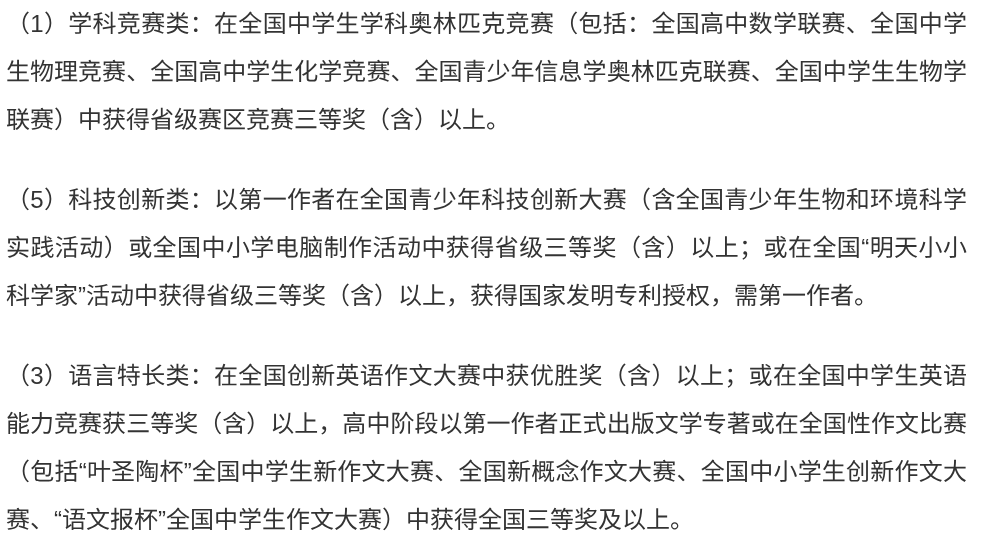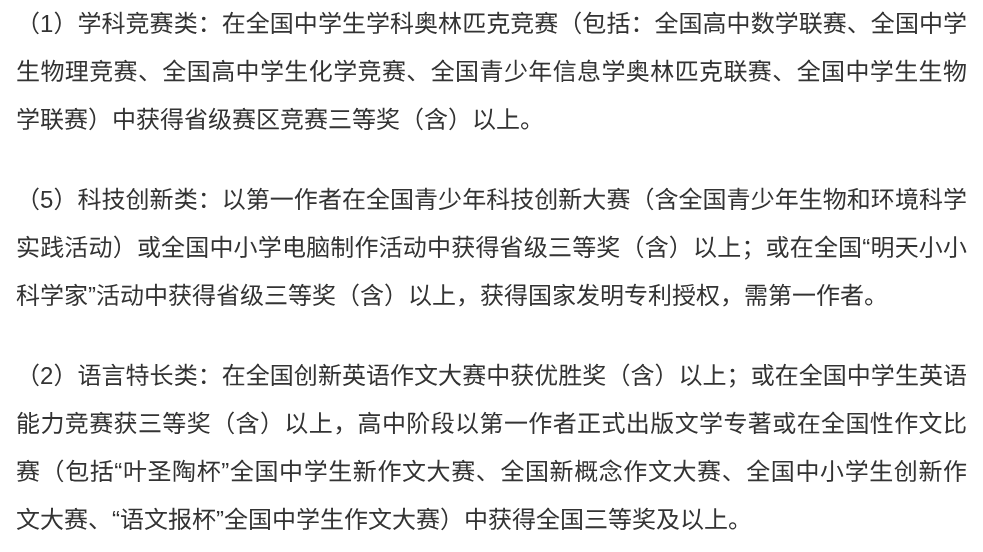--- a/index.html
+++ b/index.html
@@ -5,21 +5,21 @@
     html, body {
       margin: 0;
       padding: 0;
       background: #ffffff;
     }
     .doc {
       box-sizing: border-box;
       width: 983px;
       min-height: 552px;
       background: #ffffff;
-      padding: 0 16px 0 16px;
+      padding: 0 16px 0 6px;
       font-family: "Liberation Sans", "DejaVu Sans", sans-serif;
       font-size: 24px;
       line-height: 48px;
       color: #333333;
       text-align: justify;
       overflow: hidden;
     }
     .doc p {
       margin: 0 0 32px 0;
       text-justify: inter-ideograph;
@@ -28,14 +28,14 @@
     .doc p:last-child {
       margin-bottom: 0;
     }
   </style>
 </head>
 <body>
 
 <div class="doc">
   <p>（1）学科竞赛类：在全国中学生学科奥林匹克竞赛（包括：全国高中数学联赛、全国中学生物理竞赛、全国高中学生化学竞赛、全国青少年信息学奥林匹克联赛、全国中学生生物学联赛）中获得省级赛区竞赛三等奖（含）以上。</p>
   <p>（5）科技创新类：以第一作者在全国青少年科技创新大赛（含全国青少年生物和环境科学实践活动）或全国中小学电脑制作活动中获得省级三等奖（含）以上；或在全国“明天小小科学家”活动中获得省级三等奖（含）以上，获得国家发明专利授权，需第一作者。</p>
-  <p>（2）语言特长类：在全国创新英语作文大赛中获优胜奖（含）以上；或在全国中学生英语能力竞赛获三等奖（含）以上，高中阶段以第一作者正式出版文学专著或在全国性作文比赛（包括“叶圣陶杯”全国中学生新作文大赛、全国新概念作文大赛、全国中小学生创新作文大赛、“语文报杯”全国中学生作文大赛）中获得全国三等奖及以上。</p>
+  <p>（3）语言特长类：在全国创新英语作文大赛中获优胜奖（含）以上；或在全国中学生英语能力竞赛获三等奖（含）以上，高中阶段以第一作者正式出版文学专著或在全国性作文比赛（包括“叶圣陶杯”全国中学生新作文大赛、全国新概念作文大赛、全国中小学生创新作文大赛、“语文报杯”全国中学生作文大赛）中获得全国三等奖及以上。</p>
 </div>
 
 </body></html>

